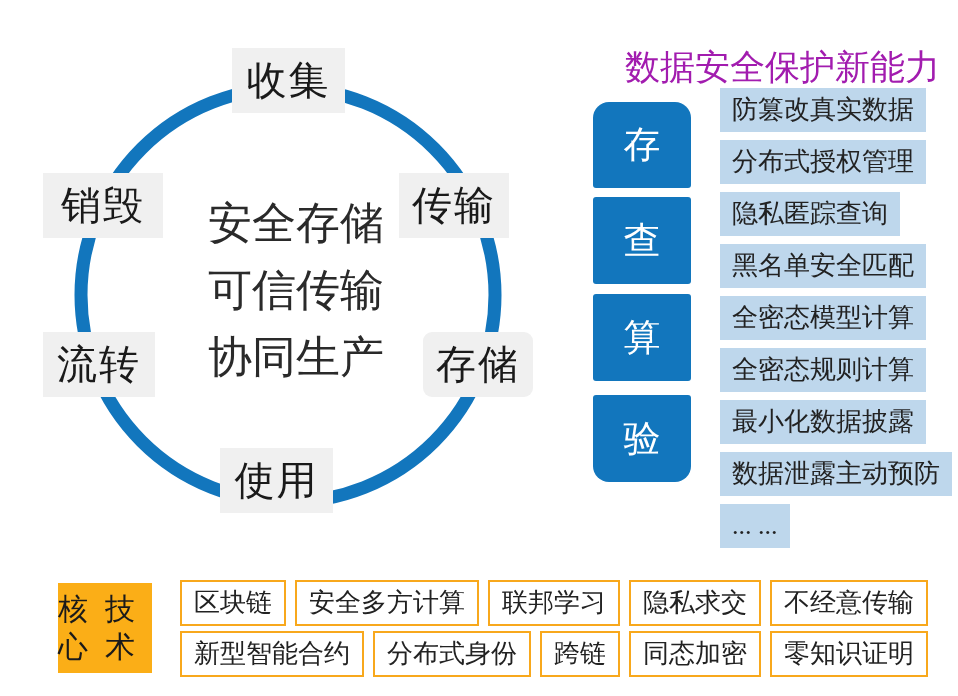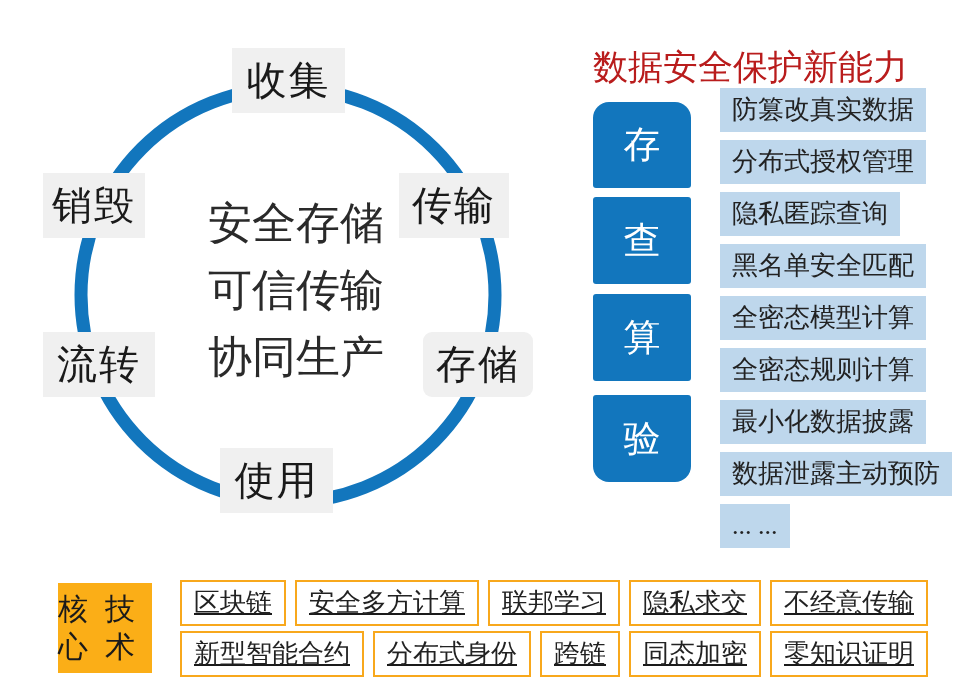--- a/index.html
+++ b/index.html
@@ -16,31 +16,31 @@
   .stage{
     position:absolute;background:var(--gray);
     display:flex;align-items:center;justify-content:center;
     font-size:40px;letter-spacing:2px;color:#1a1a1a;
   }
   .st0{left:232px;top:48px;width:113px;height:65px;}
   .st1{left:399px;top:173px;width:110px;height:65px;}
   .st2{left:423px;top:332px;width:110px;height:65px;border-radius:9px;}
   .st3{left:220px;top:448px;width:113px;height:65px;}
   .st4{left:43px;top:332px;width:112px;height:65px;}
-  .st5{left:43px;top:173px;width:102px;height:65px;}
+  .st5{left:43px;top:173px;width:120px;height:65px;}
 
   .center-text{
     position:absolute;left:171px;top:190px;width:250px;
     text-align:center;font-size:44px;line-height:67px;color:#2a2a2a;
   }
 
   
   .panel-title{
     position:absolute;left:593px;top:44px;width:347px;
-    text-align:left;font-size:35px;color:#b91c1c;white-space:nowrap;
+    text-align:right;font-size:35px;color:#a21caf;white-space:nowrap;
   }
   .category{
     position:absolute;left:593px;width:98px;height:87px;
     background:var(--blue);color:#ffffff;
     display:flex;align-items:center;justify-content:center;
     font-size:37px;
   }
   .cat0{top:102px;height:86px;border-radius:16px 16px 3px 3px;}
   .cat1{top:197px;border-radius:3px;}
   .cat2{top:294px;border-radius:3px;}
@@ -55,21 +55,21 @@
     padding:0 12px;font-size:26px;color:#222;white-space:nowrap;
   }
 
   
   .core-box{
     position:absolute;left:58px;top:583px;width:94px;height:90px;
     background:var(--orangefill);
     display:flex;align-items:center;justify-content:center;
     font-size:30px;line-height:38px;color:#1a1a1a;
   }
-  .tech-row{position:absolute;left:180px;display:flex;gap:9px;text-decoration:underline;}
+  .tech-row{position:absolute;left:180px;display:flex;gap:9px;}
   .tr1{top:580px;}
   .tr2{top:631px;}
   .tech-box{
     box-sizing:border-box;height:46px;line-height:41px;
     border:2px solid var(--orange);background:#ffffff;
     padding:0 12px;font-size:26px;color:#222;white-space:nowrap;
   }
 </style>
 </head>
 <body>

